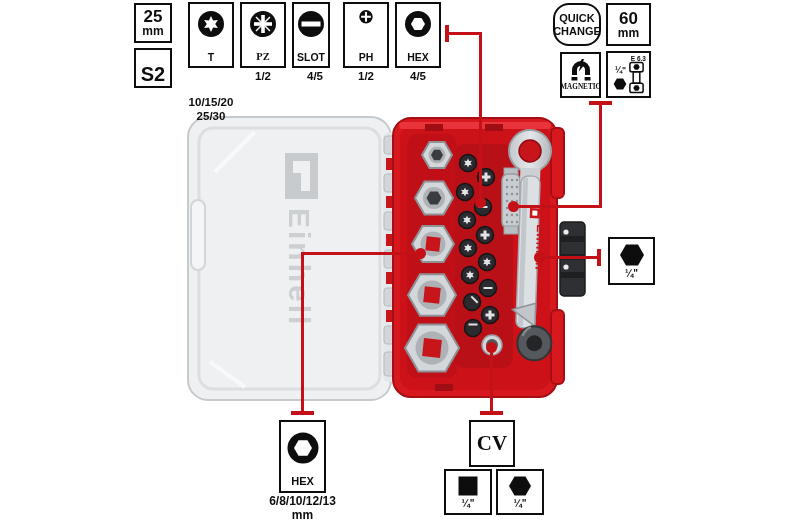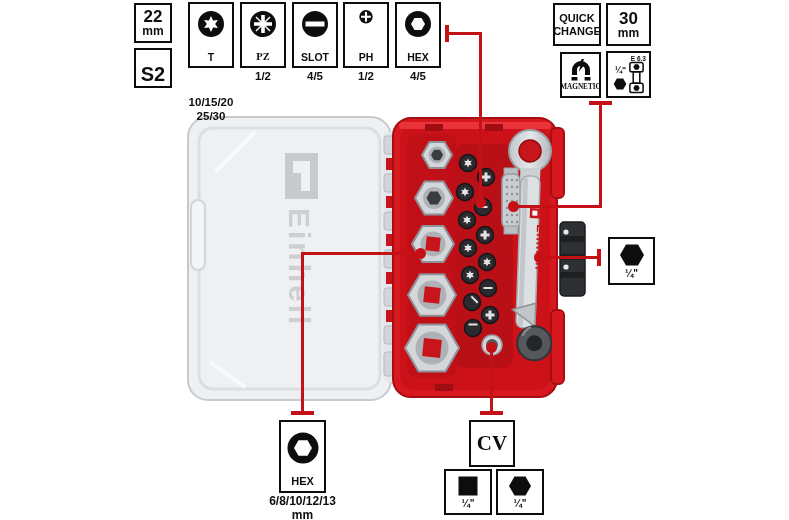--- a/index.html
+++ b/index.html
@@ -227,21 +227,21 @@
     <div class="cl" style="left:301px;top:252px;width:3px;height:159px;"></div>
     <div class="cl" style="left:291px;top:411px;width:23px;height:4px;"></div>
   </div>
   <div>
     <div class="cl dot" style="left:486px;top:342px;width:11px;height:11px;"></div>
     <div class="cl" style="left:490px;top:351px;width:3px;height:60px;"></div>
     <div class="cl" style="left:480px;top:411px;width:23px;height:4px;"></div>
   </div>
 
   <div class="badge" style="left:134px;top:3px;width:38px;height:40px;">
-    <span class="big">22</span>
+    <span class="big">25</span>
     <span class="small">mm</span>
   </div>
   <div class="badge" style="left:134px;top:48px;width:38px;height:40px;justify-content:flex-end;">
     <span style="font-size:20px;">S2</span>
   </div>
 
   <div class="badge typebox" style="left:188px;top:2px;width:46px;height:66px;">
     <svg width="30" height="30" viewBox="0 0 30 30">
       <circle cx="15" cy="15" r="13" fill="#0d0d0d"></circle>
       <polygon transform="translate(15,15)" fill="#fff" points="0,-8 2.1,-3.6 6.9,-4 4.2,0 6.9,4 2.1,3.6 0,8 -2.1,3.6 -6.9,4 -4.2,0 -6.9,-4 -2.1,-3.6"></polygon>
@@ -256,21 +256,21 @@
       <circle cx="15" cy="15" r="13" fill="#0d0d0d"></circle>
       <line x1="8" y1="8" x2="22" y2="22" stroke="#fff" stroke-width="1.4"></line>
       <line x1="8" y1="22" x2="22" y2="8" stroke="#fff" stroke-width="1.4"></line>
       <rect x="13.2" y="6" width="3.6" height="18" fill="#fff"></rect>
       <rect x="6" y="13.2" width="18" height="3.6" fill="#fff"></rect>
     </svg>
     <span class="tlabel">PZ</span>
   </div>
   <div class="caption" style="left:237px;top:70px;width:52px;">1/2</div>
 
-  <div class="badge typebox" style="left:292px;top:2px;width:46px;height:66px;">
+  <div class="badge typebox" style="left:292px;top:2px;width:38px;height:66px;">
     <svg width="30" height="30" viewBox="0 0 30 30">
       <circle cx="15" cy="15" r="13" fill="#0d0d0d"></circle>
       <rect x="5.5" y="12.5" width="19" height="5" fill="#fff"></rect>
     </svg>
     <span class="tlabel">SLOT</span>
   </div>
   <div class="caption" style="left:289px;top:70px;width:52px;">4/5</div>
 
   <div class="badge typebox" style="left:343px;top:2px;width:46px;height:66px;gap:27px;">
     <svg width="30" height="30" viewBox="0 0 30 30">
@@ -284,26 +284,26 @@
 
   <div class="badge typebox" style="left:395px;top:2px;width:46px;height:66px;">
     <svg width="30" height="30" viewBox="0 0 30 30">
       <circle cx="15" cy="15" r="13" fill="#0d0d0d"></circle>
       <polygon transform="translate(15,15)" fill="#fff" points="7,0 3.5,6.1 -3.5,6.1 -7,0 -3.5,-6.1 3.5,-6.1"></polygon>
     </svg>
     <span class="tlabel">HEX</span>
   </div>
   <div class="caption" style="left:392px;top:70px;width:52px;">4/5</div>
 
-  <div class="badge" style="left:553px;top:3px;width:48px;height:43px;">
+  <div class="badge" style="left:553px;top:3px;width:48px;height:43px;border-radius:16px;">
     <span class="tiny">QUICK</span>
     <span class="tiny">CHANGE</span>
   </div>
   <div class="badge" style="left:606px;top:3px;width:45px;height:43px;">
-    <span class="big">30</span>
+    <span class="big">60</span>
     <span class="small">mm</span>
   </div>
   <div class="badge magbox" style="left:560px;top:52px;width:41px;height:46px;font-family:Liberation Serif, serif;">
     <svg width="26" height="24" viewBox="0 0 26 24">
       <path d="M4 17 V12 A9 9 0 0 1 22 12 V17 H17 V12 A4 4 0 0 0 9 12 V17 Z" fill="#0d0d0d"></path>
       <rect x="3.5" y="19" width="5.9" height="3.5" fill="#0d0d0d"></rect>
       <rect x="16.6" y="19" width="5.9" height="3.5" fill="#0d0d0d"></rect>
       <polygon points="13.8,1 9.8,8 12.3,8 10.8,13.5 16.8,6.5 14,6.5 16,1" fill="#0d0d0d"></polygon>
     </svg>
     <span class="mlabel">MAGNETIC</span>

